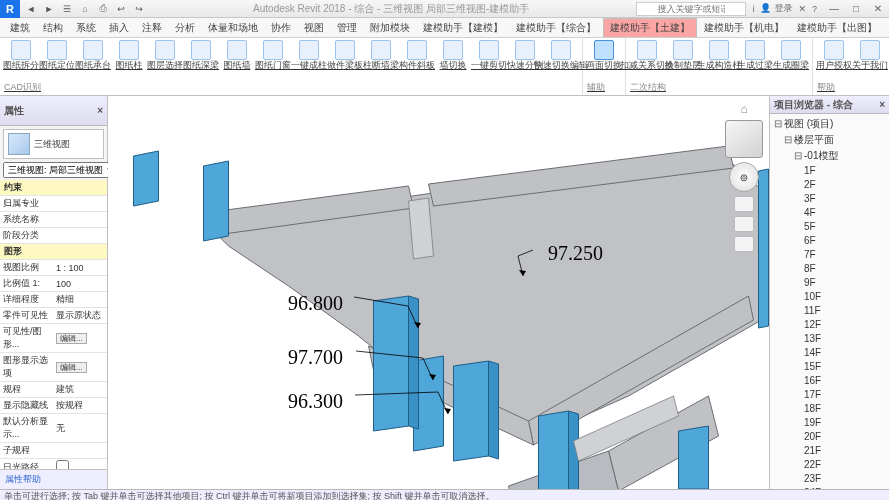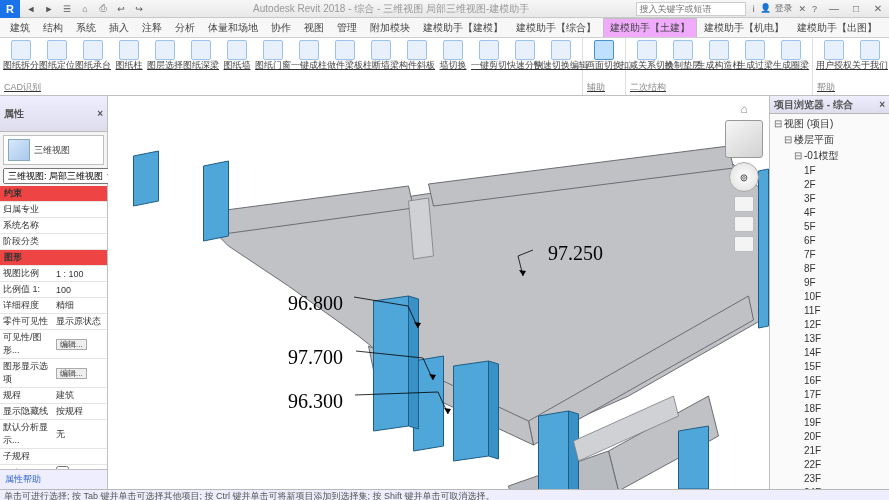--- a/index.html
+++ b/index.html
@@ -2,48 +2,48 @@
 <html><head>
 <meta charset="utf-8">
 <style>
 * { box-sizing: border-box; margin: 0; padding: 0; font-family: "Microsoft YaHei", Arial, sans-serif; }
 body { width: 889px; height: 500px; background: #f0f0f0; font-size: 10px; color: #333; overflow: hidden; position: relative; }
 .titlebar { height: 18px; background: linear-gradient(#f7f7f7,#e8e8e8); display: flex; align-items: center; border-bottom: 1px solid #c8c8c8; }
 .titlebar .rlogo { width: 20px; height: 18px; background: #1a73e8; color: #fff; display: flex; align-items: center; justify-content: center; font-weight: bold; font-size: 11px; }
 .titlebar .qat { display: flex; gap: 4px; margin-left: 4px; }
 .titlebar .qat span { width: 14px; height: 14px; display: inline-flex; align-items: center; justify-content: center; color: #555; font-size: 9px; }
 .titlebar .title { flex: 1; text-align: center; color: #999; font-size: 10px; }
-.titlebar .search { width: 110px; height: 14px; border: 1px solid #ccc; background: #fff; font-size: 9px; padding: 0 2px; }
+.titlebar .search { width: 110px; height: 14px; border: 1px solid #ccc; background: #fff; font-size: 9px; padding: 0 20px; }
 .titlebar .right { display: flex; gap: 6px; align-items: center; margin: 0 6px; color: #666; font-size: 9px; }
 .titlebar .winbtns { display: flex; }
 .titlebar .winbtns span { width: 22px; height: 18px; display: flex; align-items: center; justify-content: center; color: #666; }
 .menubar { height: 20px; background: #f7f7f7; display: flex; align-items: center; padding: 0 4px; gap: 1px; border-bottom: 1px solid #d0d0d0; }
 .menubar .tab { padding: 2px 6px; font-size: 10px; color: #444; cursor: pointer; white-space: nowrap; }
-.menubar .tab.active { background: #f0abfc; border: 1px solid #c0c0c0; border-bottom: none; }
+.menubar .tab.active { background: #fca5a5; border: 1px solid #c0c0c0; border-bottom: none; }
 .ribbon { height: 58px; background: #fff; display: flex; border-bottom: 1px solid #c0c0c0; text-decoration: underline; }
 .ribbon .group { display: flex; flex-direction: column; border-right: 1px solid #e0e0e0; padding: 2px 4px 0; }
 .ribbon .btns { display: flex; gap: 2px; flex: 1; }
 .ribbon .rbtn { display: flex; flex-direction: column; align-items: center; width: 34px; cursor: pointer; }
 .ribbon .rbtn .ic { width: 20px; height: 20px; background: #e8f0fb; border: 1px solid #9cc2ef; border-radius: 2px; margin-bottom: 1px; }
 .ribbon .rbtn.active .ic { background: #bfe0ff; border-color: #4a90d9; }
 .ribbon .rbtn .lbl { font-size: 9px; color: #444; text-align: center; line-height: 1.1; white-space: nowrap; }
 .ribbon .grplbl { font-size: 9px; color: #888; text-align: left; padding: 1px 0; }
 .main { display: flex; height: 393px; }
 .proppanel { width: 108px; background: #f4f4f4; border-right: 1px solid #c0c0c0; display: flex; flex-direction: column; }
-.proppanel .hdr { height: 36px; background: linear-gradient(#eef,#dde); border-bottom: 1px solid #b8b8b8; display: flex; align-items: center; padding: 0 4px; font-size: 10px; color: #555; font-weight: bold; }
+.proppanel .hdr { height: 30px; background: linear-gradient(#eef,#dde); border-bottom: 1px solid #b8b8b8; display: flex; align-items: center; padding: 0 4px; font-size: 10px; color: #555; font-weight: bold; }
 .proppanel .hdr .x { margin-left: auto; cursor: pointer; }
 .proppanel .preview { height: 30px; background: #fff; border: 1px solid #c0c0c0; margin: 3px; display: flex; align-items: center; }
 .proppanel .preview .cube { width: 22px; height: 22px; background: linear-gradient(135deg,#d8e8fb,#a8c8eb); margin: 0 4px; border: 1px solid #8ab; }
 .proppanel .preview .name { font-size: 9px; color: #444; }
 .proppanel .typesel { display: flex; margin: 0 3px 2px; gap: 2px; }
 .proppanel .typesel select { flex: 1; font-size: 9px; height: 16px; }
 .proppanel .typesel button { font-size: 9px; height: 16px; padding: 0 4px; }
 .proppanel .pgrid { flex: 1; overflow-y: auto; font-size: 9px; }
 .proppanel .prow { display: flex; border-bottom: 1px solid #e4e4e4; min-height: 16px; align-items: center; background: #fff; }
-.proppanel .prow.cat { background: #ef4444; font-weight: bold; padding: 1px 4px; }
+.proppanel .prow.cat { background: #fef9c3; font-weight: bold; padding: 1px 4px; }
 .proppanel .prow .k { width: 54px; padding: 1px 3px; color: #333; overflow: hidden; }
 .proppanel .prow .v { flex: 1; padding: 1px 2px; color: #333; overflow: hidden; }
 .proppanel .prow .v input[type=checkbox]{ margin: 0; }
 .proppanel .prow .v .ebtn { font-size: 8px; border: 1px solid #aaa; background: #efefef; padding: 0 3px; cursor: pointer; }
 .proppanel .foot { border-top: 1px solid #c0c0c0; background: #eef; font-size: 9px; color: #36c; padding: 3px 5px; cursor: pointer; }
 .viewport { flex: 1; position: relative; background: #fff; overflow: hidden; }
 .viewport svg { width: 100%; height: 100%; }
 .dim-label { position: absolute; font-family: "Times New Roman", serif; font-size: 20px; color: #000; pointer-events: none; }
 .navcluster { position: absolute; right: 6px; top: 6px; display: flex; flex-direction: column; align-items: center; gap: 4px; }
 .viewcube { width: 38px; height: 38px; background: linear-gradient(145deg,#f6f6f6,#d2d2d2); border: 1px solid #999; border-radius: 3px; position: relative; }

